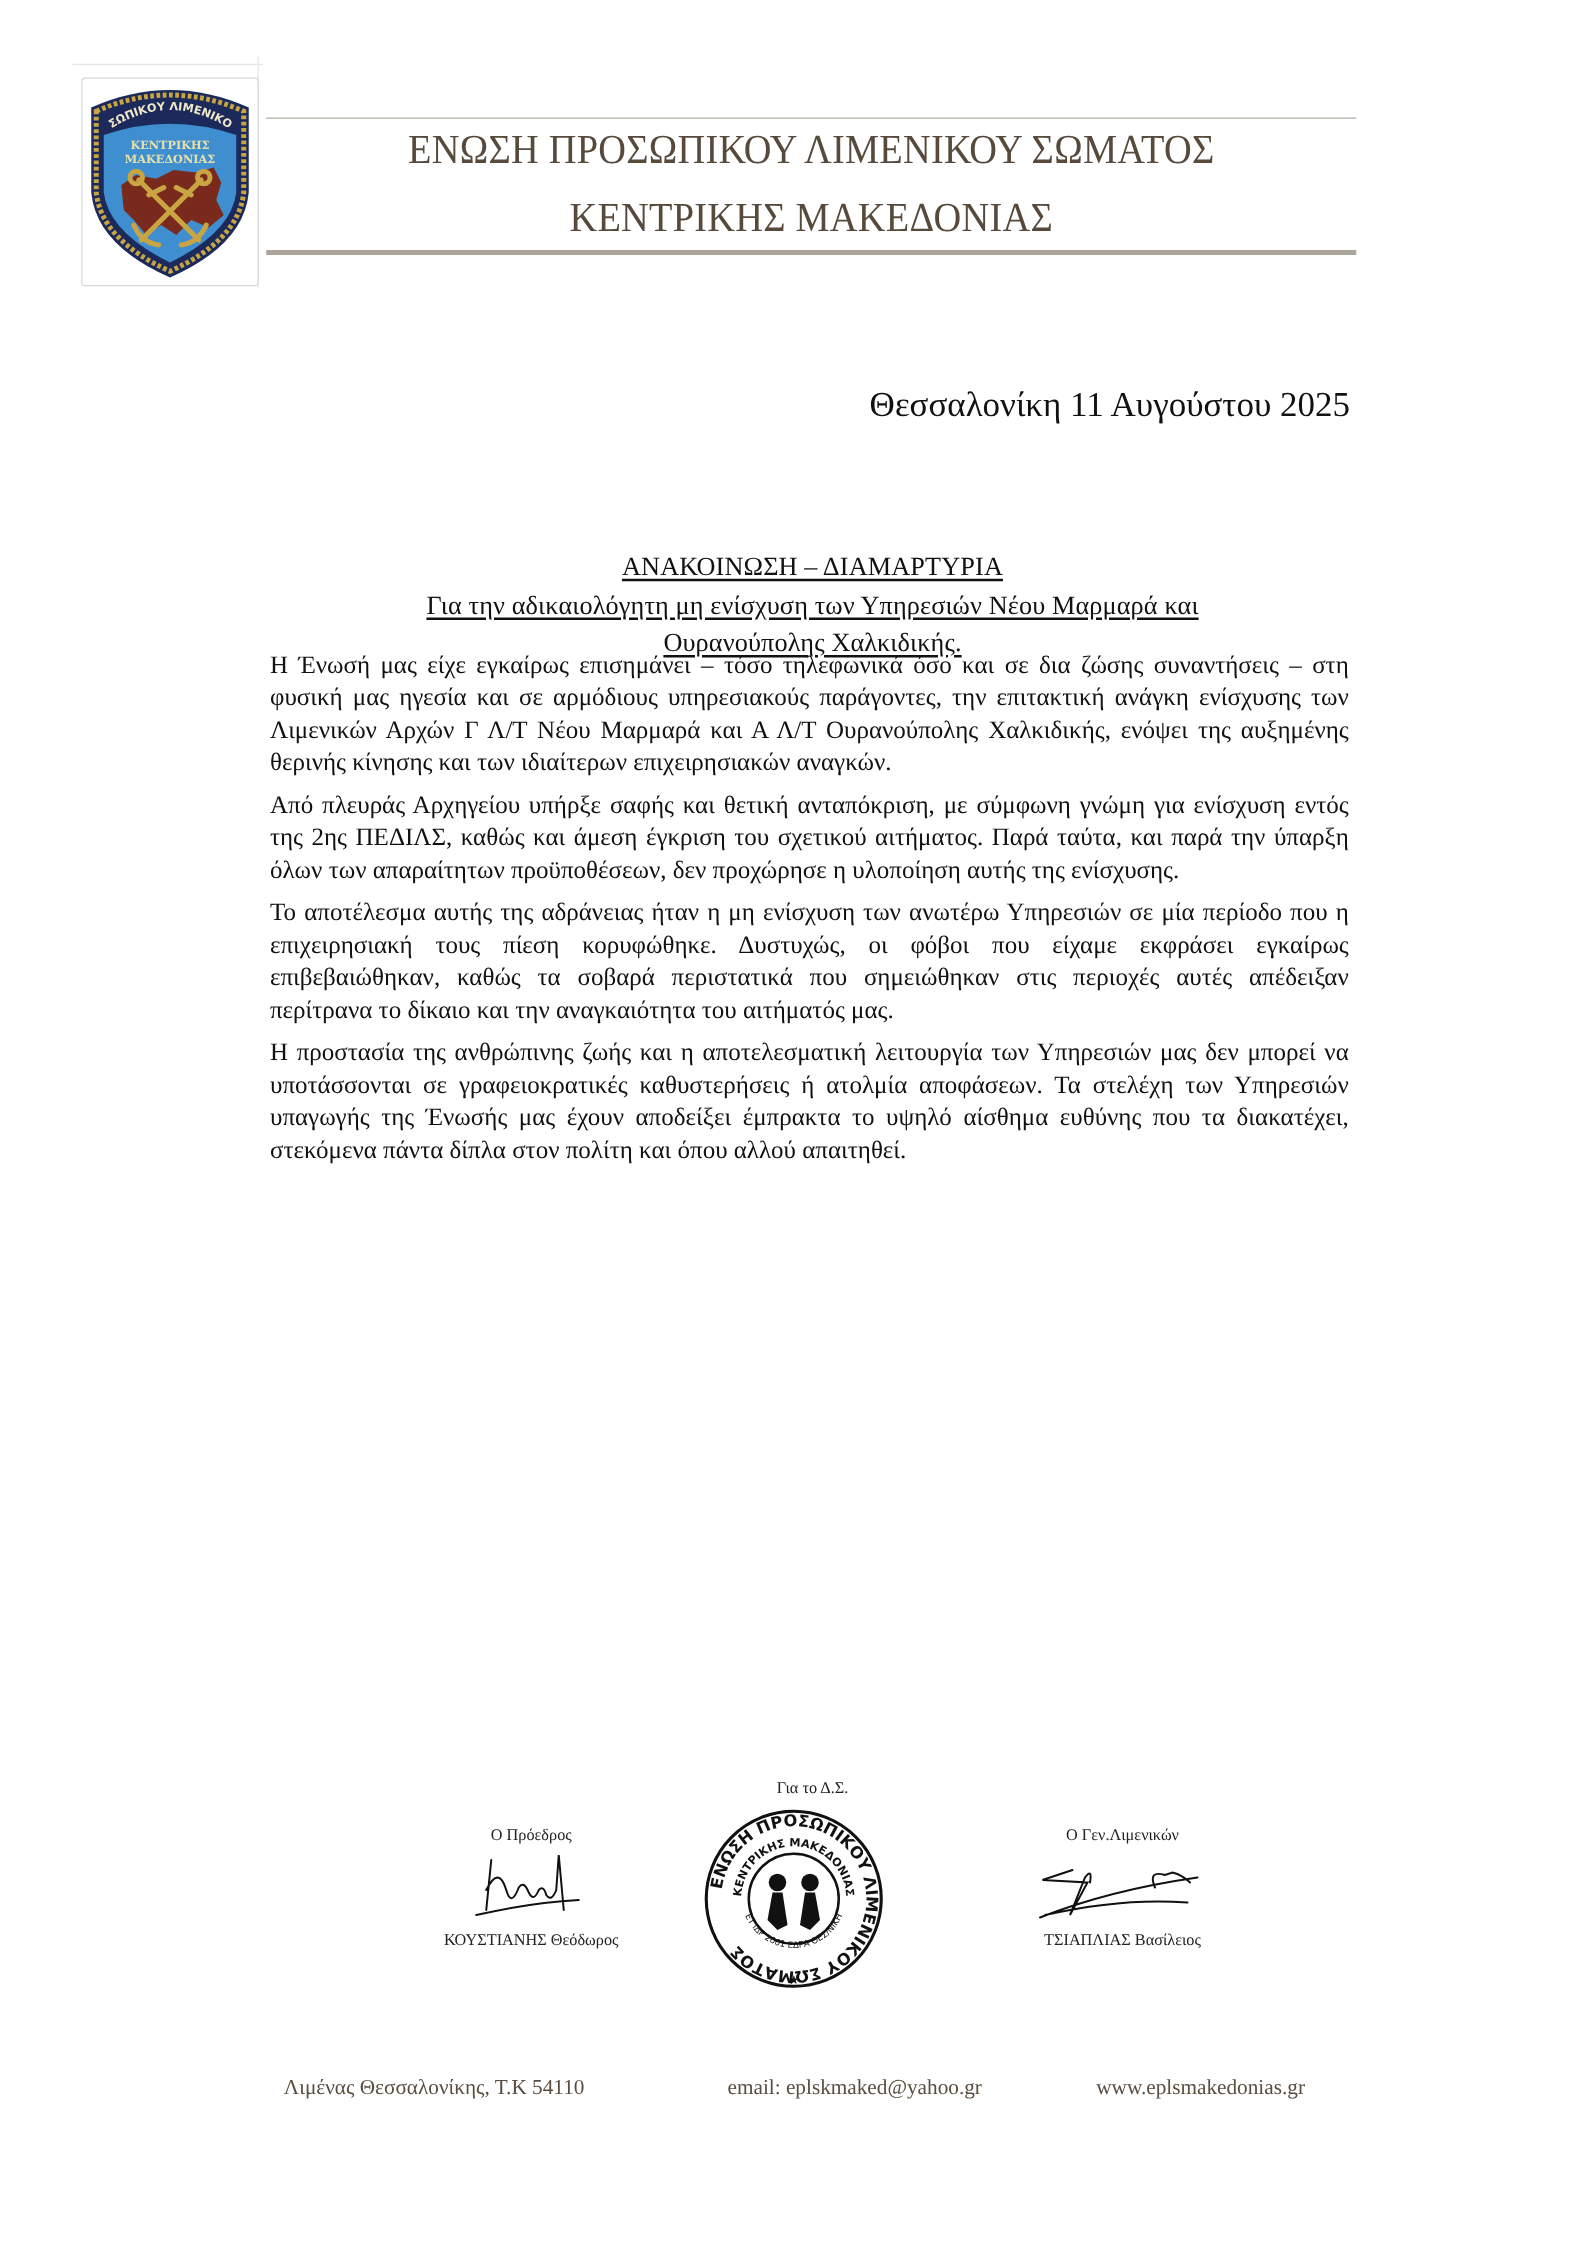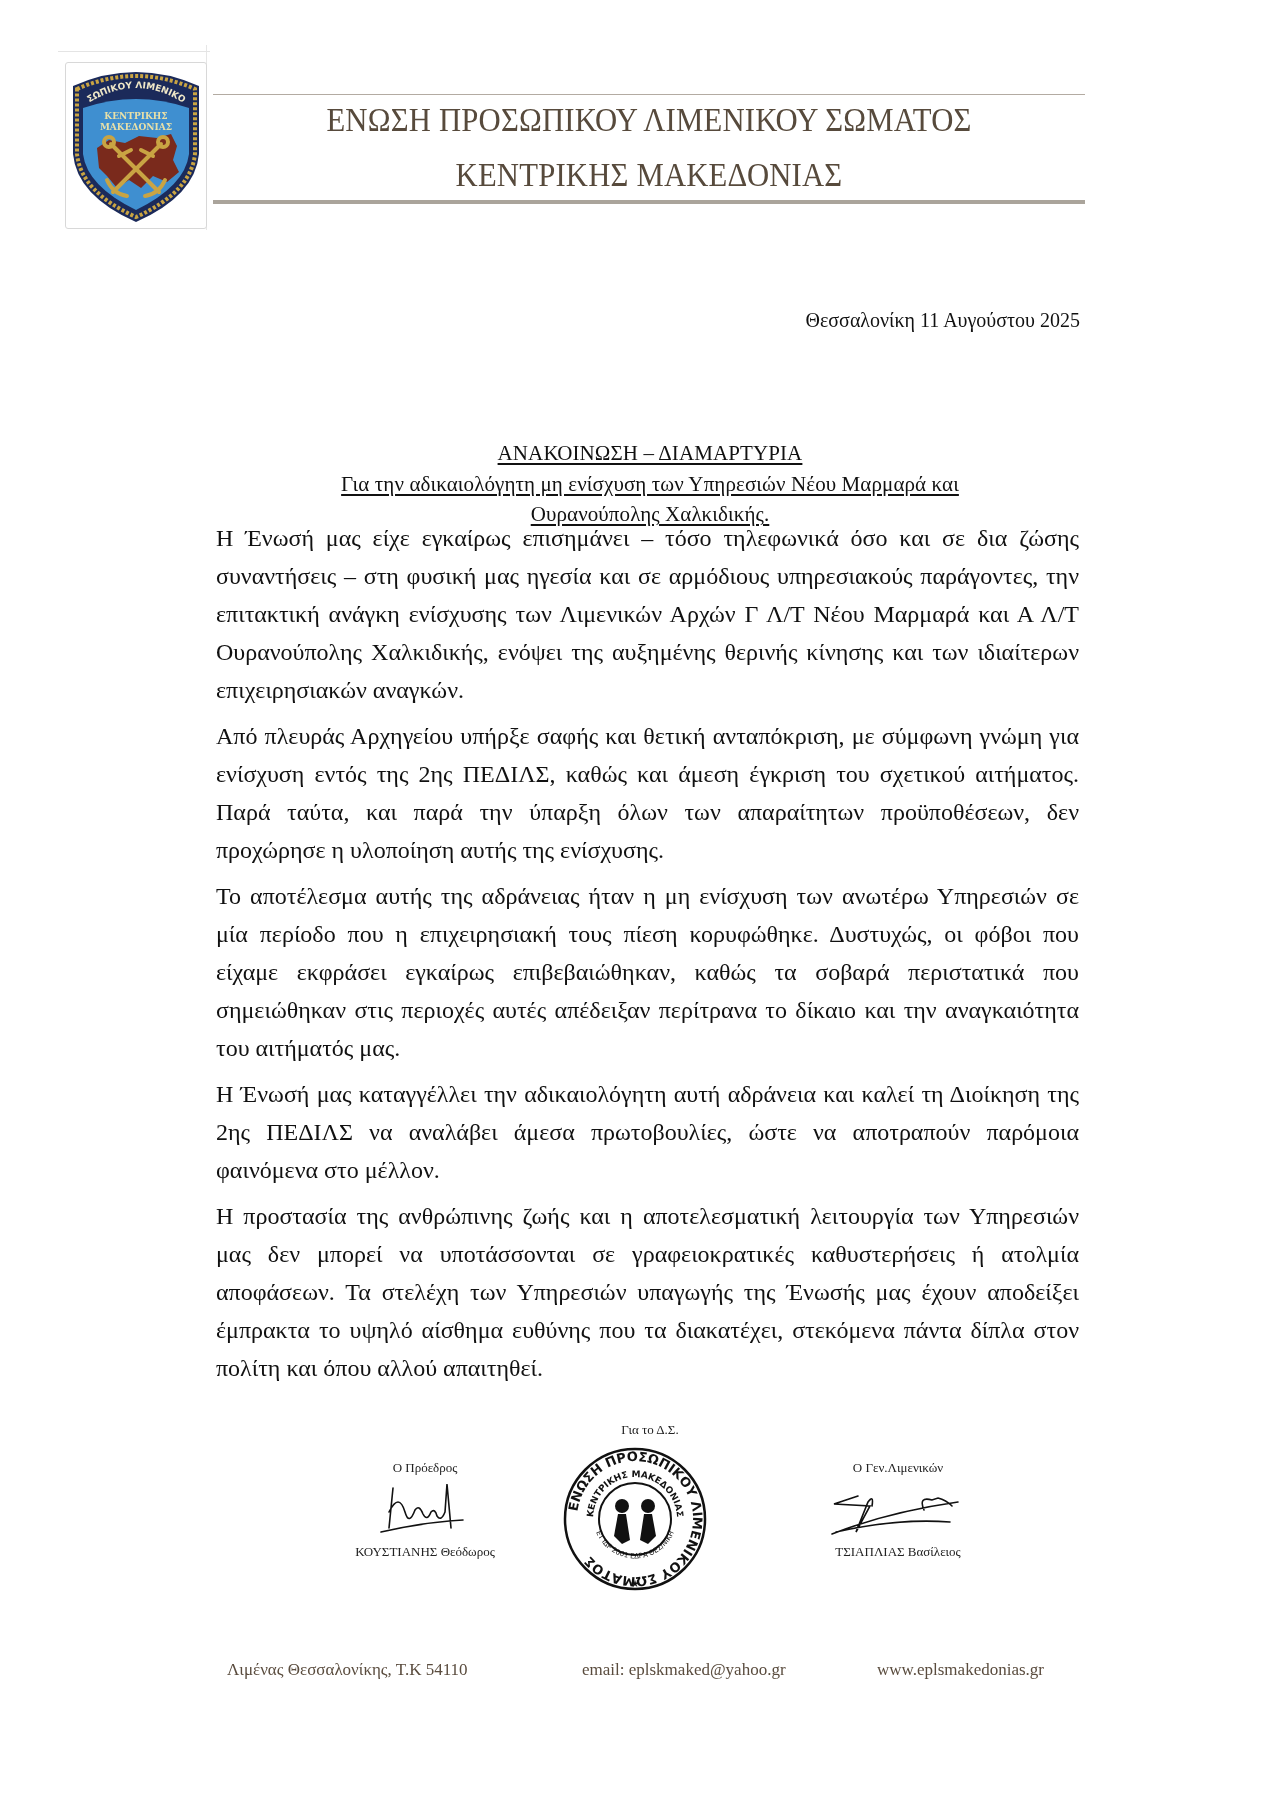--- a/index.html
+++ b/index.html
@@ -19,33 +19,33 @@
                       background: #aaa49b; }
   .head-left-rule { position: absolute; left: 206px; top: 45px; width: 1px; height: 185px;
                     background: #e6e6e6; }
   .org-title { position: absolute; left: 213px; width: 872px; text-align: center;
                color: #574a3c; font-size: 33px; letter-spacing: 0.2px;
                transform: scaleX(0.93); transform-origin: center; }
   .org-title.l1 { top: 102px; }
   .org-title.l2 { top: 157px; }
 
   
-  .date { position: absolute; right: 196px; top: 309px; font-size: 20px; color: #111; }
+  .date { position: absolute; right: 196px; top: 309px; font-size: 28px; color: #111; }
 
   
   .subject { position: absolute; left: 210px; width: 880px; text-align: center;
              font-size: 21px; text-decoration: underline; text-underline-offset: 3px;
              color: #111; letter-spacing: 0.1px; margin-top: 44px; }
   .subject.s1 { top: 397px; }
   .subject.s2 { top: 428px; }
   .subject.s3 { top: 458px; }
 
   
   .body-text { position: absolute; left: 216px; top: 519px; width: 863px; }
-  .para { margin: 0 0 8px 0; font-size: 24px; line-height: 38px; text-align: justify;
+  .para { margin: 0 0 8px 0; font-size: 20px; line-height: 26px; text-align: justify;
           text-align-last: left; color: #111; }
 
   
   .sig-block { position: absolute; text-align: center; color: #222; font-size: 13px; }
   .sig-role { font-size: 13px; }
   .sig-name { font-size: 13px; }
   .sig-left { left: 335px; top: 1460px; width: 180px; }
   .sig-right { left: 808px; top: 1460px; width: 180px; }
   .sig-left .sig-role, .sig-right .sig-role { margin-bottom: 6px; }
   .sig-left svg, .sig-right svg { display: block; margin: 0 auto; }
@@ -107,21 +107,20 @@
 <div class="date">Θεσσαλονίκη 11 Αυγούστου 2025</div>
 
 <div class="subject s1">ΑΝΑΚΟΙΝΩΣΗ – ΔΙΑΜΑΡΤΥΡΙΑ</div>
 <div class="subject s2">Για την αδικαιολόγητη μη ενίσχυση των Υπηρεσιών Νέου Μαρμαρά και</div>
 <div class="subject s3">Ουρανούπολης Χαλκιδικής.</div>
 
 <div class="body-text">
   <p class="para">Η Ένωσή μας είχε εγκαίρως επισημάνει – τόσο τηλεφωνικά όσο και σε δια ζώσης συναντήσεις – στη φυσική μας ηγεσία και σε αρμόδιους υπηρεσιακούς παράγοντες, την επιτακτική ανάγκη ενίσχυσης των Λιμενικών Αρχών Γ Λ/Τ Νέου Μαρμαρά και Α Λ/Τ Ουρανούπολης Χαλκιδικής, ενόψει της αυξημένης θερινής κίνησης και των ιδιαίτερων επιχειρησιακών αναγκών.</p>
   <p class="para">Από πλευράς Αρχηγείου υπήρξε σαφής και θετική ανταπόκριση, με σύμφωνη γνώμη για ενίσχυση εντός της 2ης ΠΕΔΙΛΣ, καθώς και άμεση έγκριση του σχετικού αιτήματος. Παρά ταύτα, και παρά την ύπαρξη όλων των απαραίτητων προϋποθέσεων, δεν προχώρησε η υλοποίηση αυτής της ενίσχυσης.</p>
   <p class="para">Το αποτέλεσμα αυτής της αδράνειας ήταν η μη ενίσχυση των ανωτέρω Υπηρεσιών σε μία περίοδο που η επιχειρησιακή τους πίεση κορυφώθηκε. Δυστυχώς, οι φόβοι που είχαμε εκφράσει εγκαίρως επιβεβαιώθηκαν, καθώς τα σοβαρά περιστατικά που σημειώθηκαν στις περιοχές αυτές απέδειξαν περίτρανα το δίκαιο και την αναγκαιότητα του αιτήματός μας.</p>
-  <p class="para">Η Ένωσή μας καταγγέλλει την αδικαιολόγητη αυτή αδράνεια και καλεί τη Διοίκηση της 2ης ΠΕΔΙΛΣ να αναλάβει άμεσα πρωτοβουλίες, ώστε να αποτραπούν παρόμοια φαινόμενα στο μέλλον.</p>
   <p class="para">Η προστασία της ανθρώπινης ζωής και η αποτελεσματική λειτουργία των Υπηρεσιών μας δεν μπορεί να υποτάσσονται σε γραφειοκρατικές καθυστερήσεις ή ατολμία αποφάσεων. Τα στελέχη των Υπηρεσιών υπαγωγής της Ένωσής μας έχουν αποδείξει έμπρακτα το υψηλό αίσθημα ευθύνης που τα διακατέχει, στεκόμενα πάντα δίπλα στον πολίτη και όπου αλλού απαιτηθεί.</p>
 </div>
 
 <div class="sig-block sig-left">
   <div class="sig-role">Ο Πρόεδρος</div>
   <svg width="100" height="56" viewBox="0 0 100 56">
     <path d="M18 6 L14 46 M14 30 Q24 10 30 30 Q34 44 40 28 Q44 22 48 32 Q52 40 56 30 Q60 26 62 34 Q66 40 70 30 L72 2 L76 46 M6 50 Q50 40 88 38" fill="none" stroke="#111" stroke-width="1.6" stroke-linecap="round"></path>
   </svg>
   <div class="sig-name">ΚΟΥΣΤΙΑΝΗΣ Θεόδωρος</div>
 </div>

